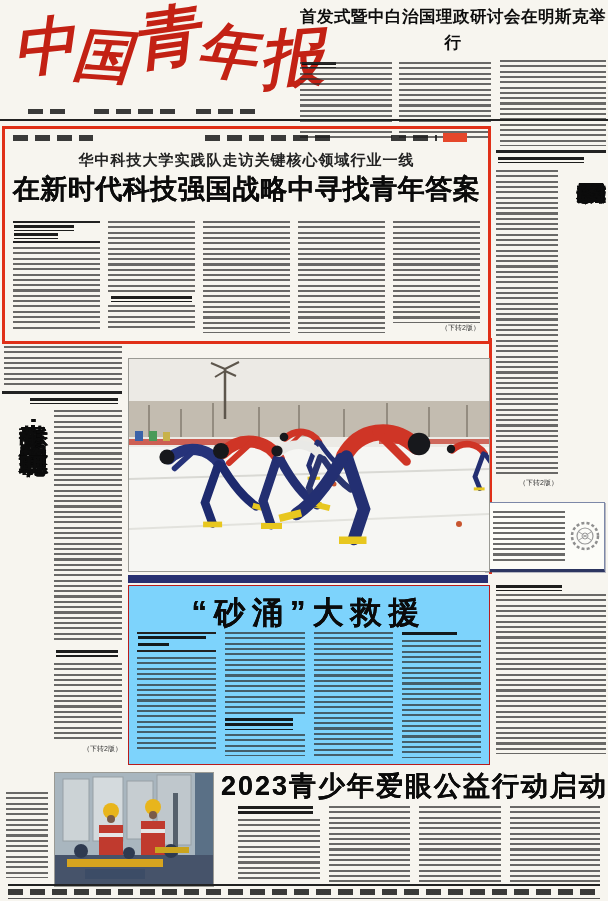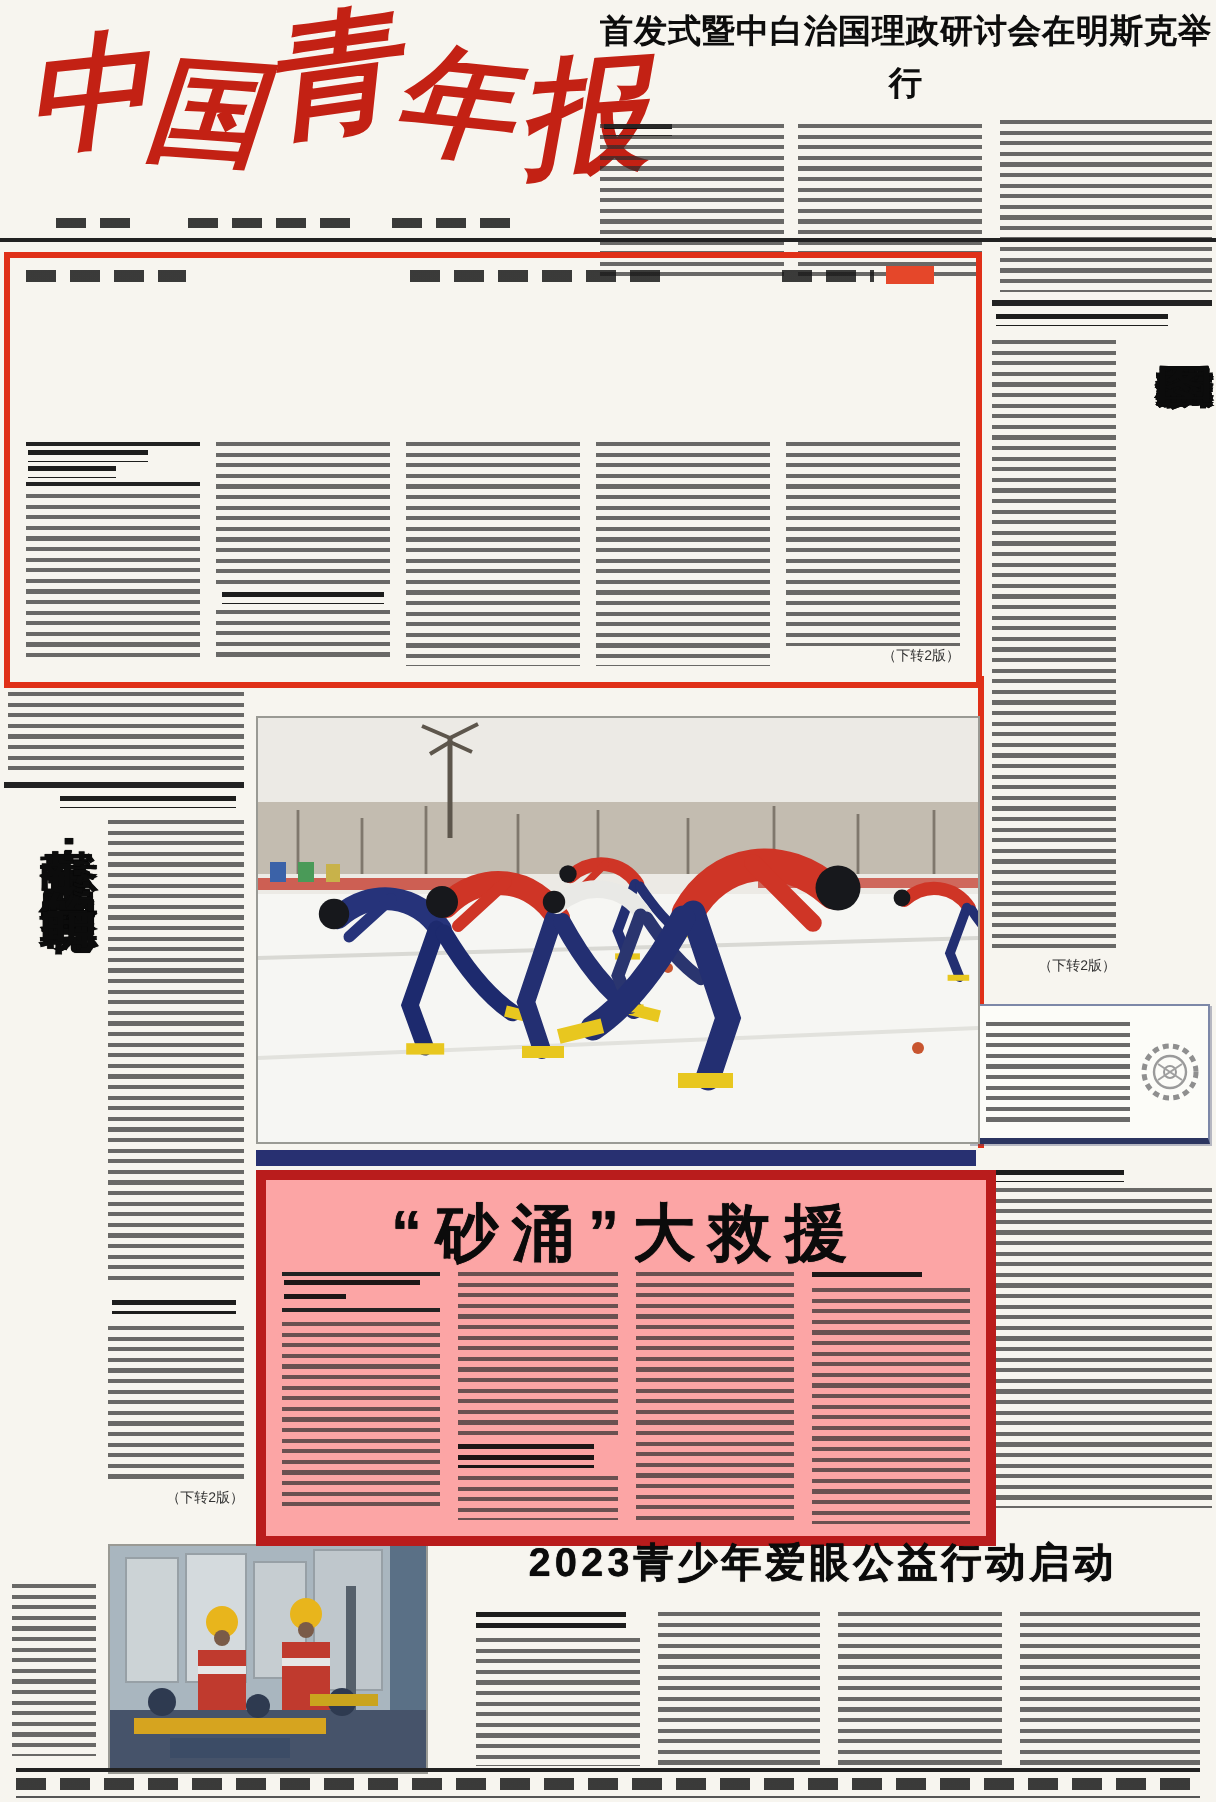--- a/index.html
+++ b/index.html
@@ -22,21 +22,21 @@
   .masthead span:nth-child(5){transform:rotate(-4deg) translateY(18px);font-size:64px;}
   .trhead{font-weight:900;font-size:16.5px;line-height:1.55;text-align:center;letter-spacing:.5px;color:#0d0d0d;}
   .redbox{border:3px solid #e03018;background:transparent;}
   .kicker{font-weight:700;font-size:15px;text-align:center;color:#222;letter-spacing:1px;}
   .bighead{font-weight:900;font-size:27px;text-align:center;color:#0b0b0b;letter-spacing:.5px;
            text-shadow:0 0 .4px #000;}
   .vhead{writing-mode:vertical-rl;font-weight:900;color:#0c0c0c;line-height:1;
          text-shadow:0 0 .4px #000;}
   .cont{font-size:7px;color:#333;text-align:right;}
   .rescuehead{font-weight:900;font-size:31px;letter-spacing:7px;text-align:center;color:#0b0b0b;text-shadow:0 0 .4px #000;}
-  .eyehead{font-weight:900;font-size:20px;letter-spacing:2px;text-align:center;color:#0b0b0b;text-shadow:0 0 .4px #000;}
+  .eyehead{font-weight:900;font-size:27px;letter-spacing:2px;text-align:right;color:#0b0b0b;text-shadow:0 0 .4px #000;}
   .noticebox{background:#fcfcf8;border:1.5px solid #7d88a8;border-bottom:3.5px solid #2c3560;
              box-shadow:1px 1px 0 rgba(60,70,110,.35);}
   .photoframe{border:1px solid #9a9a94;background:#fff;}
 </style>
 </head>
 <body>
 
 <div class="paper">
 
   <div class="abs masthead" style="left:12px;top:6px;width:290px;height:112px;">
@@ -57,20 +57,22 @@
 
   <div class="abs rule" style="left:0px;top:119px;width:608px;height:2px;"></div>
 
   <div class="abs redbox" style="left:2px;top:126px;width:483px;height:212px;">
 
     <div class="abs gh" style="left:8px;top:6px;width:80px;height:6px;"></div>
     <div class="abs gh" style="left:200px;top:6px;width:130px;height:6px;"></div>
     <div class="abs gh" style="left:386px;top:6px;width:46px;height:6px;"></div>
     <div class="abs" style="left:438px;top:4px;width:24px;height:9px;background:#e5472a;filter:blur(.3px);"></div>
 
+    <div class="abs kicker" style="left:0px;top:22px;width:483px;">华中科技大学实践队走访关键核心领域行业一线</div>
+    <div class="abs bighead" style="left:0px;top:42px;width:483px;">在新时代科技强国战略中寻找青年答案</div>
 
     <div class="abs" style="left:8px;top:92px;width:467px;height:112px;display:flex;gap:8px;">
       <div style="flex:1;">
         <div class="byline">
           <div class="gd" style="width:70%;height:6px;margin-bottom:2px;"></div>
           <div class="gd" style="width:52%;height:6px;"></div>
         </div>
         <div class="g" style="width:100%;height:84px;margin-top:4px;"></div>
       </div>
       <div style="flex:1;">
@@ -243,21 +245,21 @@
         <path d="M54,8 L40,46 L48,66" stroke="#232f72" stroke-width="8" fill="none"></path>
         <path d="M58,10 C70,28 80,40 92,48" stroke="#232f72" stroke-width="8" fill="none"></path>
         <circle cx="0" cy="0" r="7" fill="#17181c"></circle>
         <rect x="38" y="64" width="18" height="5" fill="#e8c71f"></rect>
       </g>
     </g>
   </svg>
 
   <div class="abs" style="left:128px;top:575px;width:360px;height:8px;background:#283071;"></div>
 
-  <div class="abs" style="left:128px;top:585px;width:360px;height:178px;border:5px solid #b91c1c;background:#fca5a5;">
+  <div class="abs" style="left:128px;top:585px;width:360px;height:178px;border:1px solid #b91c1c;background:#7dd3fc;">
     <div class="abs rescuehead" style="left:0px;top:6px;width:360px;">“砂涌”大救援</div>
     <div class="abs" style="left:8px;top:46px;width:344px;height:126px;display:flex;gap:9px;">
       <div style="flex:1;">
         <div class="byline">
           <div class="gd" style="width:88%;height:5px;margin-bottom:2px;"></div>
           <div class="gd" style="width:40%;height:5px;"></div>
         </div>
         <div class="g" style="width:100%;height:94px;margin-top:5px;"></div>
       </div>
       <div style="flex:1;">

